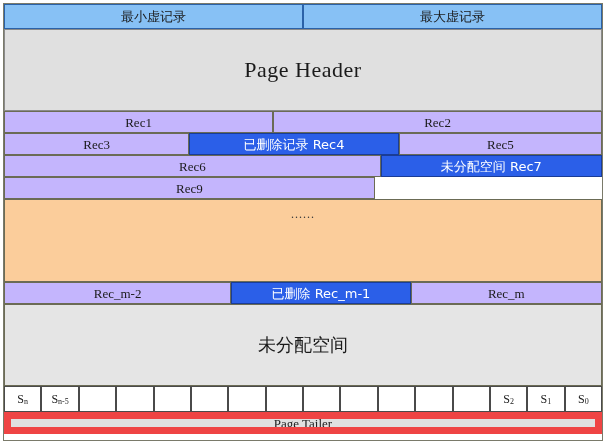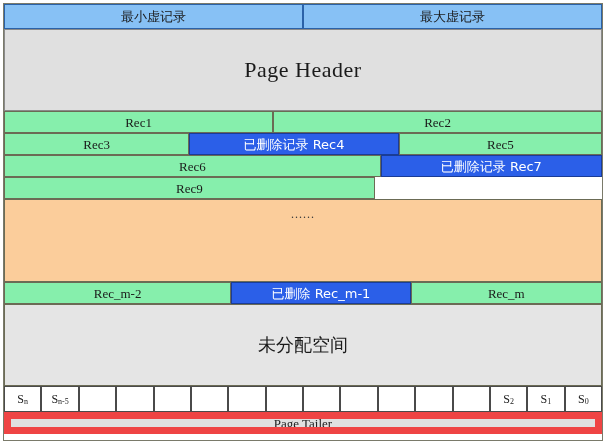--- a/index.html
+++ b/index.html
@@ -78,21 +78,21 @@
   .virt-cell {
     background: #87c1f5;
     border: 1px solid #2b62a8;
     font-size: 13px;
     font-family: "DejaVu Sans", "Liberation Sans", sans-serif;
   }
 
   
   .rec-band { height: 22px; }
   .rec-normal {
-    background: #86efac;
+    background: #c4b5fd;
     border: 1px solid #6b6b55;
   }
   .rec-deleted {
     background: #2b5fe8;
     color: #ffffff;
     border: 1px solid #1a3c96;
     font-family: "DejaVu Sans", "Liberation Sans", sans-serif;
   }
 
   
@@ -155,21 +155,21 @@
           <div class="cell rec-normal" style="width: 45%;">Rec1</div>
           <div class="cell rec-normal" style="width: 55%;">Rec2</div>
         </div>
         <div class="band rec-band">
           <div class="cell rec-normal" style="width: 31%;">Rec3</div>
           <div class="cell rec-deleted" style="width: 35%;">已删除记录 Rec4</div>
           <div class="cell rec-normal" style="width: 34%;">Rec5</div>
         </div>
         <div class="band rec-band">
           <div class="cell rec-normal" style="width: 63%;">Rec6</div>
-          <div class="cell rec-deleted" style="width: 37%;">已删除记录 Rec7</div>
+          <div class="cell rec-deleted" style="width: 37%;">未分配空间 Rec7</div>
         </div>
         <div class="band rec-band">
           <div class="cell rec-normal" style="width: 62%;">Rec9</div>
         </div>
       </div>
 
     <div class="band gap-band">
       <div class="cell gap-cell">......</div>
     </div>
 

